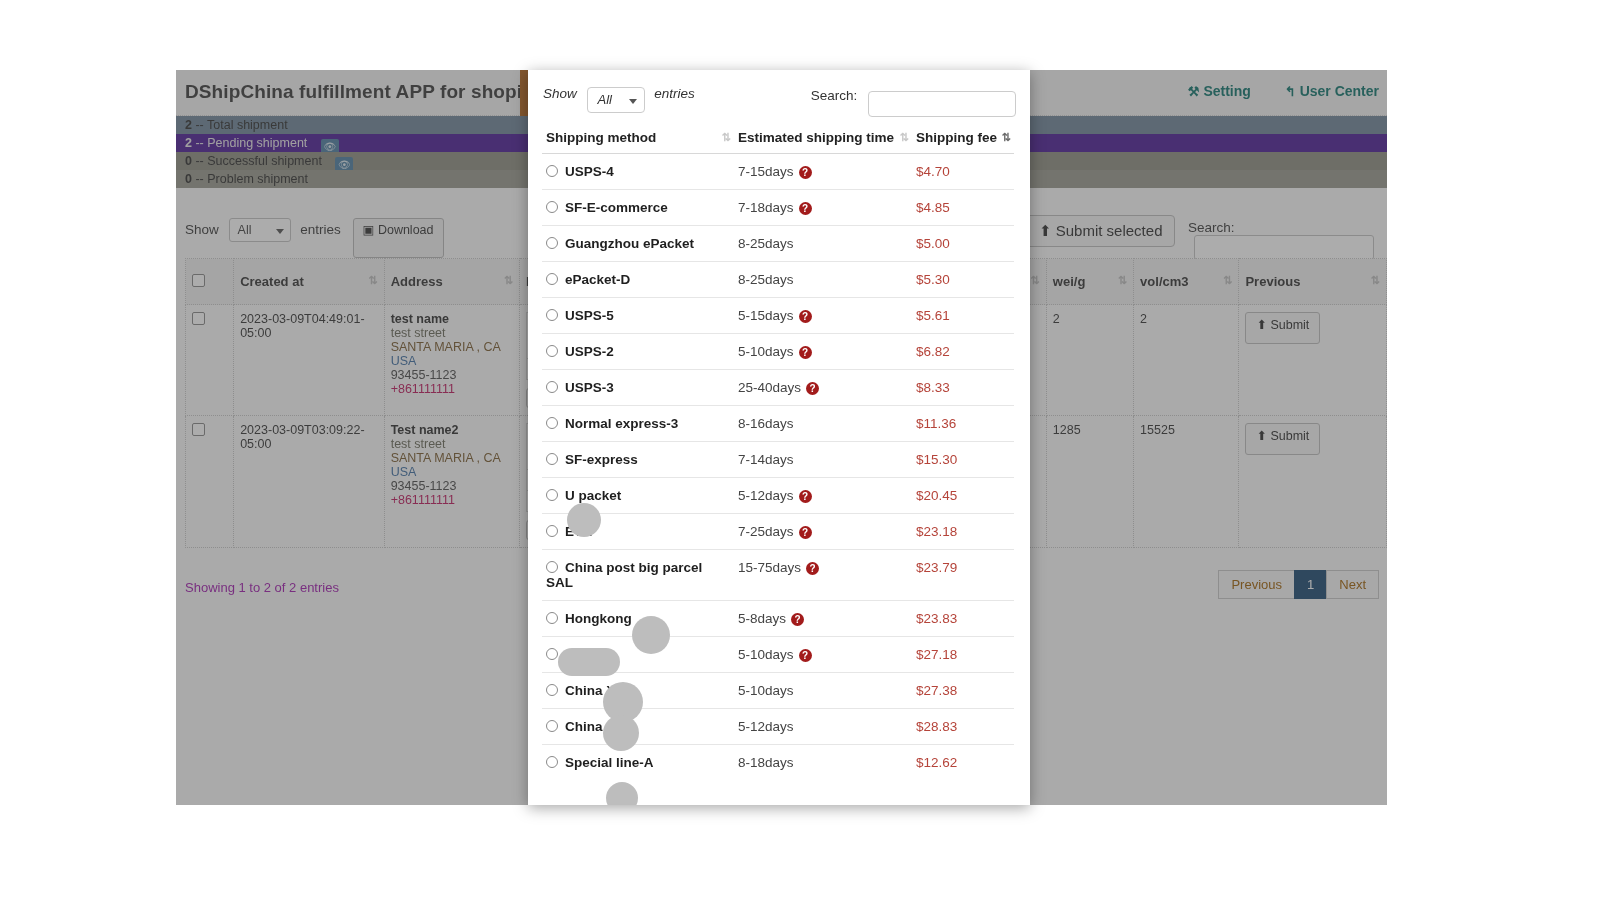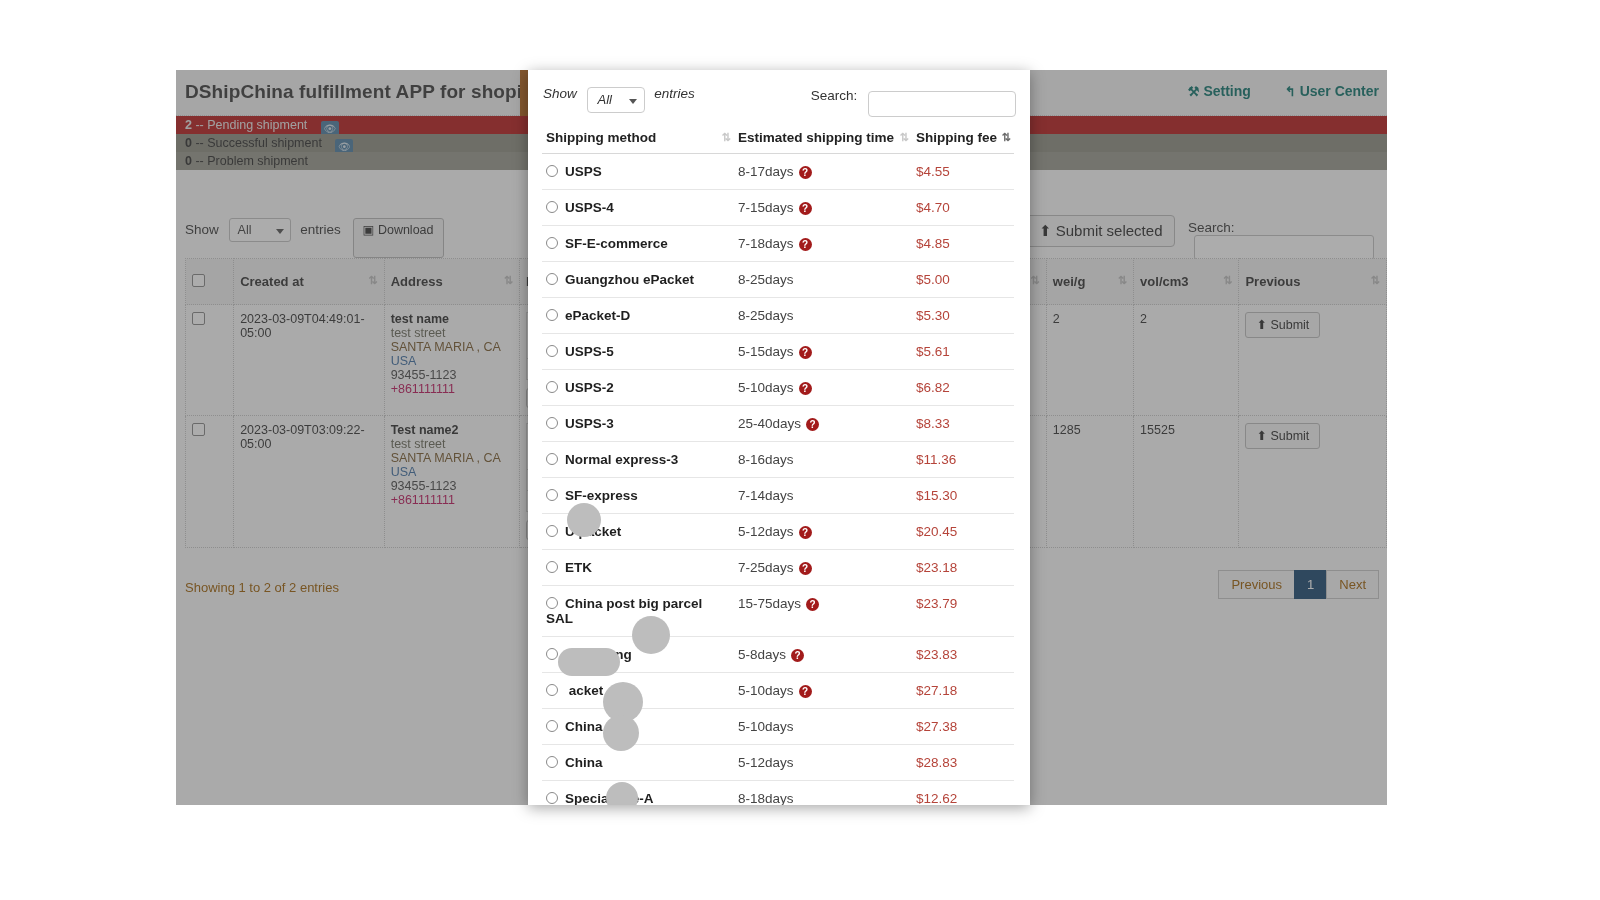--- a/index.html
+++ b/index.html
@@ -53,21 +53,21 @@
   .hdr-ico { font-size: 13px; margin-right: 4px; }
 
   
   .stat-list { position: absolute; left: 0; top: 46px; width: 1211px; }
   .stat-row {
     height: 18px; line-height: 18px;
     padding-left: 9px; font-size: 12.5px; color: #2f2f2f;
     position: relative;
   }
   .stat-row.r0 { background: #6f8699; }
-  .stat-row.r1 { background: #b91c1c; color: #eaeaea; }
+  .stat-row.r1 { background: #4c1d95; color: #eaeaea; }
   .stat-row.r2 { background: #8e8e82; }
   .stat-row.r3 { background: #9a9a8e; }
   .stat-row b { font-weight: bold; }
   .eye-badge {
     display: inline-block; width: 18px; height: 16px;
     background: #4d7fa3; border-radius: 2px;
     vertical-align: -3px; margin-left: 10px;
     text-align: center; line-height: 16px; font-size: 10px; color: #dfe9f0;
   }
 
@@ -133,25 +133,25 @@
     border: 1px solid #d6d6d6; padding: 3px 6px; background: #fff;
     text-align: left; font-weight: bold; color: #333;
   }
   .prod-table td { font-weight: normal; }
   .plus-btn {
     display: inline-block; width: 20px; height: 20px; line-height: 18px;
     text-align: center; border: 1px solid #bbb; border-radius: 3px;
     background: #f5f5f5; font-size: 13px; color: #333; margin-top: 8px;
   }
   .op-btn {
-    display: inline-block; height: 26px; line-height: 24px; padding: 0 10px;
+    display: inline-block; height: 32px; line-height: 24px; padding: 0 10px;
     border: 1px solid #bdbdbd; border-radius: 3px; background: #f6f6f6;
     font-size: 12.5px; color: #2e2e2e;
   }
-  .bg-foot { position: absolute; left: 9px; top: 510px; font-size: 13px; color: #a16207; }
+  .bg-foot { position: absolute; left: 9px; top: 510px; font-size: 13px; color: #a21caf; }
   .pager { position: absolute; right: 8px; top: 500px; display: flex; }
   .pg {
     border: 1px solid #c8c8c8; background: #f7f7f7; color: #a16207;
     padding: 6px 12px; font-size: 13px; margin-left: -1px;
   }
   .pg.active { background: #1c4a72; color: #fff; border-color: #1c4a72; }
 
   
   #modal {
     position: absolute; left: 528px; top: 70px;
@@ -236,20 +236,25 @@
     <div class="bg-header">
       <div class="bg-title">DShipChina fulfillment APP for shopify</div>
       <div class="hdr-accent"></div>
       <div class="hdr-right">
         <a class="hdr-link" href="#"><span class="hdr-ico">⚒</span><span>Setting</span></a>
         <a class="hdr-link" href="#"><span class="hdr-ico">↰</span><span>User Center</span></a>
       </div>
     </div>
 
     <div class="stat-list">
+      <div class="stat-row r0">
+        <b>2</b>
+        <span>--</span>
+        <span>Total shipment</span>
+      </div>
       <div class="stat-row r1">
         <b>2</b>
         <span>--</span>
         <span>Pending shipment</span>
         <span class="eye-badge">👁</span>
       </div>
       <div class="stat-row r2">
         <b>0</b>
         <span>--</span>
         <span>Successful shipment</span>
@@ -414,25 +419,20 @@
         </colgroup>
       <thead>
         <tr>
           <th><span>Shipping method</span><span class="sarr">⇅</span></th>
           <th><span>Estimated shipping time</span><span class="sarr">⇅</span></th>
           <th><span>Shipping fee</span><span class="sarr active">⇅</span></th>
         </tr>
       </thead>
       <tbody id="m-body">
           <tr>
-            <td><span class="radio"></span><span class="m-name">USPS</span></td>
-            <td><span class="m-time">8-17days</span><span class="q-ico">?</span></td>
-            <td><span class="m-fee">$4.55</span></td>
-          </tr>
-          <tr>
             <td><span class="radio"></span><span class="m-name">USPS-4</span></td>
             <td><span class="m-time">7-15days</span><span class="q-ico">?</span></td>
             <td><span class="m-fee">$4.70</span></td>
           </tr>
           <tr>
             <td><span class="radio"></span><span class="m-name">SF-E-commerce</span></td>
             <td><span class="m-time">7-18days</span><span class="q-ico">?</span></td>
             <td><span class="m-fee">$4.85</span></td>
           </tr>
           <tr>

